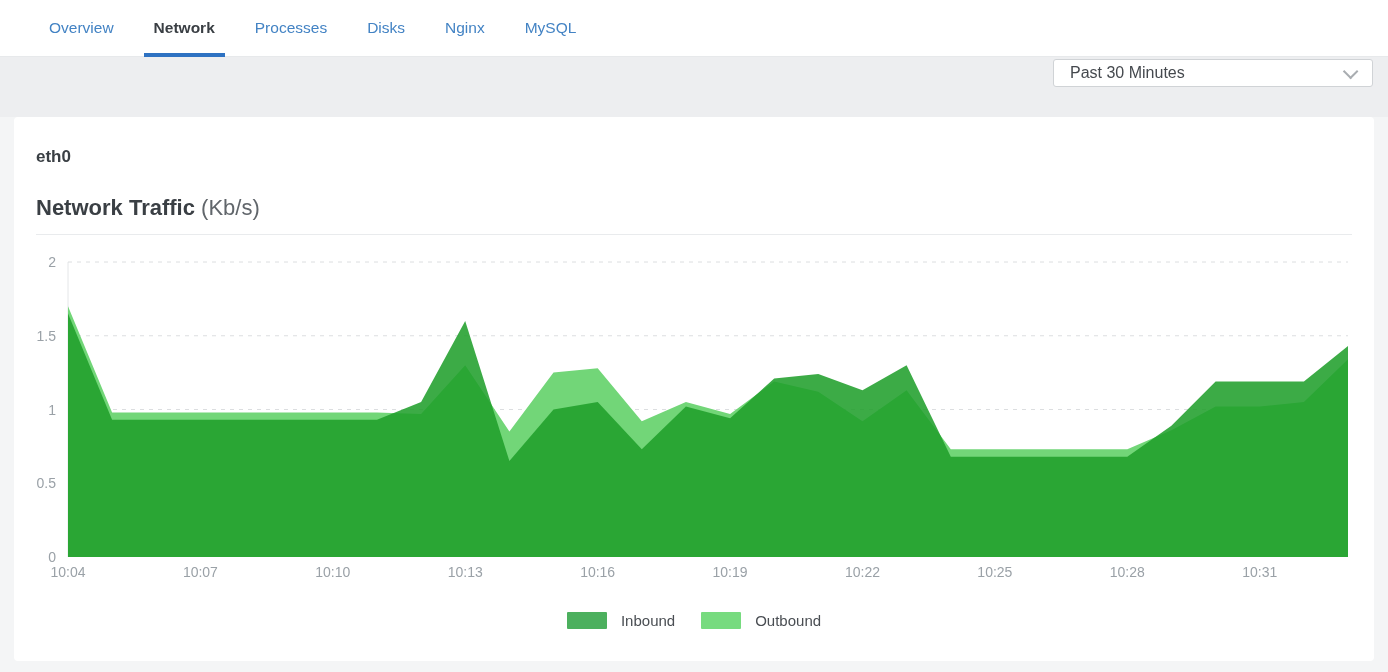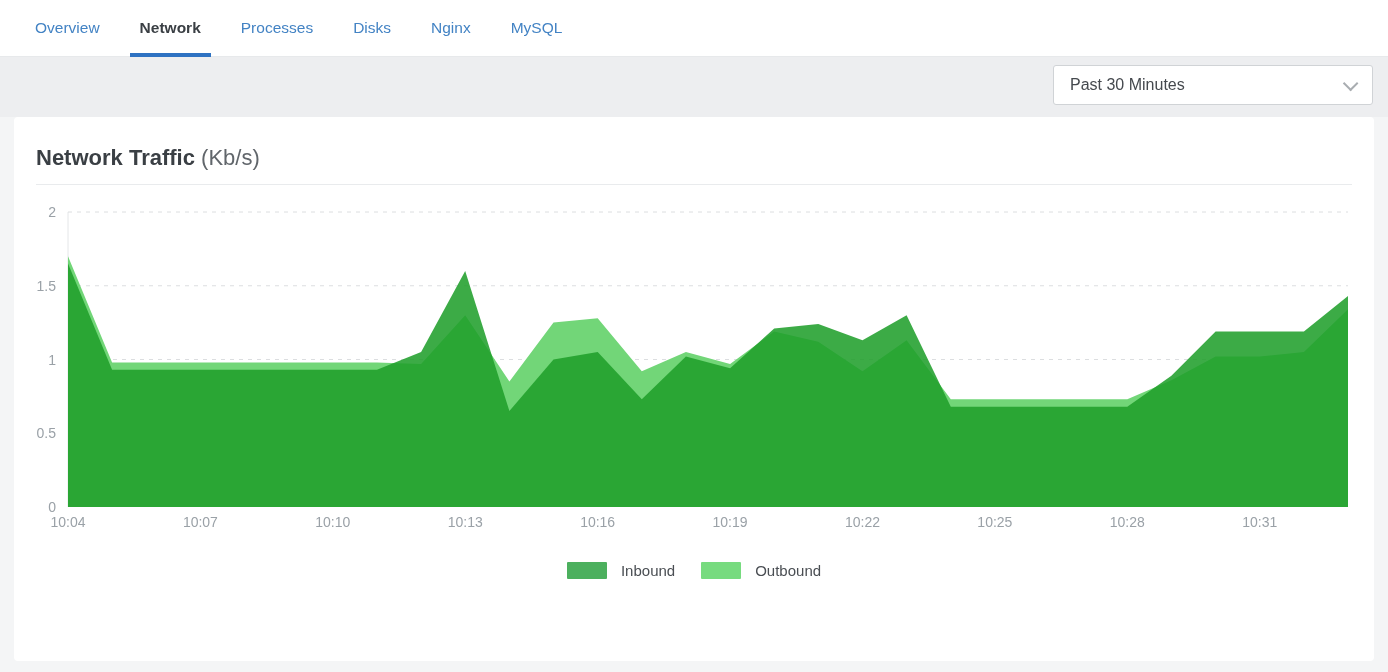--- a/index.html
+++ b/index.html
@@ -16,21 +16,21 @@
     width:1388px;height:672px;overflow:hidden;
     background:var(--page-bg);
     font-family:"Liberation Sans", sans-serif;
     color:var(--text-dark);
   }
   
   .tab-bar{
     height:57px;background:#ffffff;
     box-shadow: inset 0 -1px 0 #e7e9eb;
     display:flex;align-items:stretch;
-    padding-left:25px;
+    padding-left:39px;
   }
   .tab{
     display:flex;align-items:center;
     padding:2px 10px 0 10px;
     margin-right:20px;
     font-size:15.5px;
     color:var(--tab-link);
     border-bottom:4px solid transparent;
     cursor:pointer;text-decoration:none;
     white-space:nowrap;
@@ -39,22 +39,22 @@
     color:var(--text-dark);
     font-weight:bold;
     border-bottom-color:var(--accent);
   }
   
   .filter-band{
     height:60px;background:var(--band-bg);
     position:relative;
   }
   .dropdown{
-    position:absolute;top:8px;right:15px;
-    width:320px;height:40px;
+    position:absolute;top:2px;right:15px;
+    width:320px;height:28px;
     background:#ffffff;border:1px solid #d0d3d6;border-radius:3px;
     display:flex;align-items:center;justify-content:space-between;
     padding:0 16px;cursor:pointer;
   }
   .dropdown-value{font-size:16px;color:#45494e;}
   .chevron{
     width:11px;height:11px;
     border-right:2px solid #a9adb1;border-bottom:2px solid #a9adb1;
     transform:rotate(45deg) translateY(-3px);
     margin-right:2px;
@@ -98,20 +98,21 @@
   </nav>
 
 <div class="filter-band">
   <div class="dropdown">
     <span class="dropdown-value">Past 30 Minutes</span>
     <span class="chevron"></span>
   </div>
 </div>
 
 <div class="card">
+  <h2 class="iface-title">eth0</h2>
   <h3 class="chart-title"><span>Network Traffic</span>&nbsp;<span class="unit">(Kb/s)</span></h3>
   <hr class="divider">
   <div class="chart-wrap">
     <svg width="1352" height="350">
         <line x1="50" y1="18" x2="50" y2="313" stroke="#e4e6e8" stroke-width="1"></line>
         <text x="38" y="318" text-anchor="end" fill="#9aa1a7" font-size="14">0</text>
         <line x1="50" y1="239.25" x2="1330" y2="239.25" stroke="#dcdee0" stroke-width="1" stroke-dasharray="4 5"></line>
         <text x="38" y="244.25" text-anchor="end" fill="#9aa1a7" font-size="14">0.5</text>
         <line x1="50" y1="165.5" x2="1330" y2="165.5" stroke="#dcdee0" stroke-width="1" stroke-dasharray="4 5"></line>
         <text x="38" y="170.5" text-anchor="end" fill="#9aa1a7" font-size="14">1</text>

